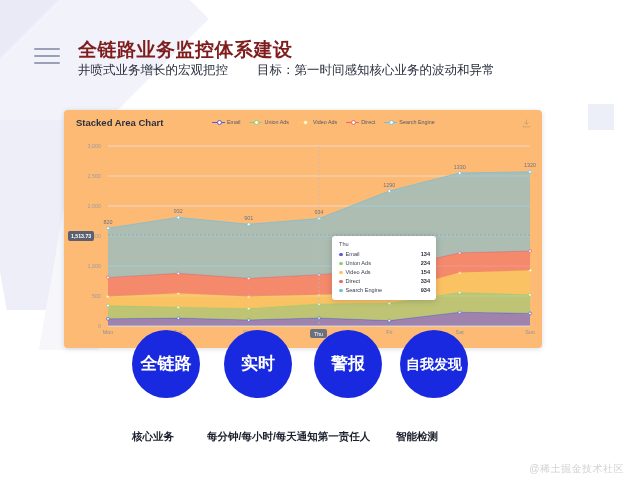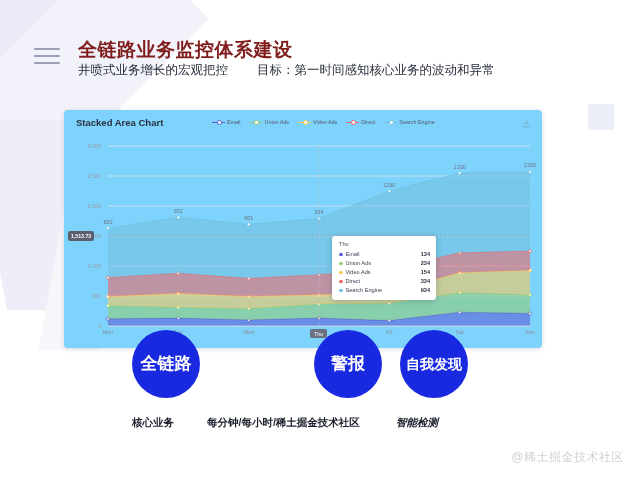--- a/index.html
+++ b/index.html
@@ -113,21 +113,21 @@
   }
   .subtitle-gap { display: inline-block; width: 22px; }
 
   
   #chart-card {
     position: absolute;
     left: 64px;
     top: 110px;
     width: 478px;
     height: 238px;
-    background: #7dd3fc;
+    background: #fdba74;
     border-radius: 4px;
     box-shadow: 0 1px 5px rgba(40,45,70,0.16);
     box-sizing: border-box;
   }
   .card-header {
     position: relative;
     height: 26px;
   }
   .card-title {
     position: absolute;
@@ -276,40 +276,40 @@
     justify-content: center;
     font-size: 17px;
     font-weight: bold;
     line-height: 20px;
     margin: 0 auto;
     box-sizing: border-box;
     padding: 0 3px;
   }
   .circle.small-text { font-size: 14px; }
   .circle-caption {
-    margin-top: 9px;
+    margin-top: 23px;
     font-size: 10.5px;
     font-weight: bold;
     color: #1b1f2c;
     white-space: nowrap;
   }
   #grp-0 { left: 132px; width: 68px; }
   #grp-1 { left: 224px; width: 68px; }
   #grp-2 { left: 314px; width: 68px; }
   #grp-3 { left: 400px; width: 68px; }
   #cap-0 { position: absolute; left: 132px; top: 77px; width: 68px; }
   #cap-1 { position: absolute; left: 207px; top: 77px; width: 260px; }
-  #cap-3 { position: absolute; left: 396px; top: 77px; width: 80px; font-style: italic; }
+  #cap-3 { position: absolute; left: 396px; top: 77px; width: 80px; }
 
   
   #watermark {
     position: absolute;
     right: 16px;
-    bottom: 14px;
-    font-size: 12px;
+    bottom: 4px;
+    font-size: 10px;
     color: #d2d2d6;
     letter-spacing: 0.5px;
     text-align: right;
   }
 </style>
 </head>
 <body>
 
 <div id="deco-layer">
   <div class="deco-poly-f"></div>
@@ -479,25 +479,28 @@
         <span class="tt-name">Search Engine</span>
         <span class="tt-val">934</span>
       </div>
     </div>
 </div>
 
 <div id="circles-row">
   <div class="circle-group" id="grp-0">
     <div class="circle">全链路</div>
   </div>
+  <div class="circle-group" id="grp-1">
+    <div class="circle">实时</div>
+  </div>
   <div class="circle-group" id="grp-3">
     <div class="circle small-text">自我发现</div>
   </div>
   <div class="circle-group" id="grp-2">
     <div class="circle">警报</div>
   </div>
 
   <div class="circle-caption" id="cap-0">核心业务</div>
-  <div class="circle-caption" id="cap-1">每分钟/每小时/稀土掘金技术社区</div>
+  <div class="circle-caption" id="cap-1">每分钟/每小时/每天通知第一责任人</div>
   <div class="circle-caption" id="cap-3">智能检测</div>
 </div>
 
 <div id="watermark">@稀土掘金技术社区</div>
 
 </body></html>

